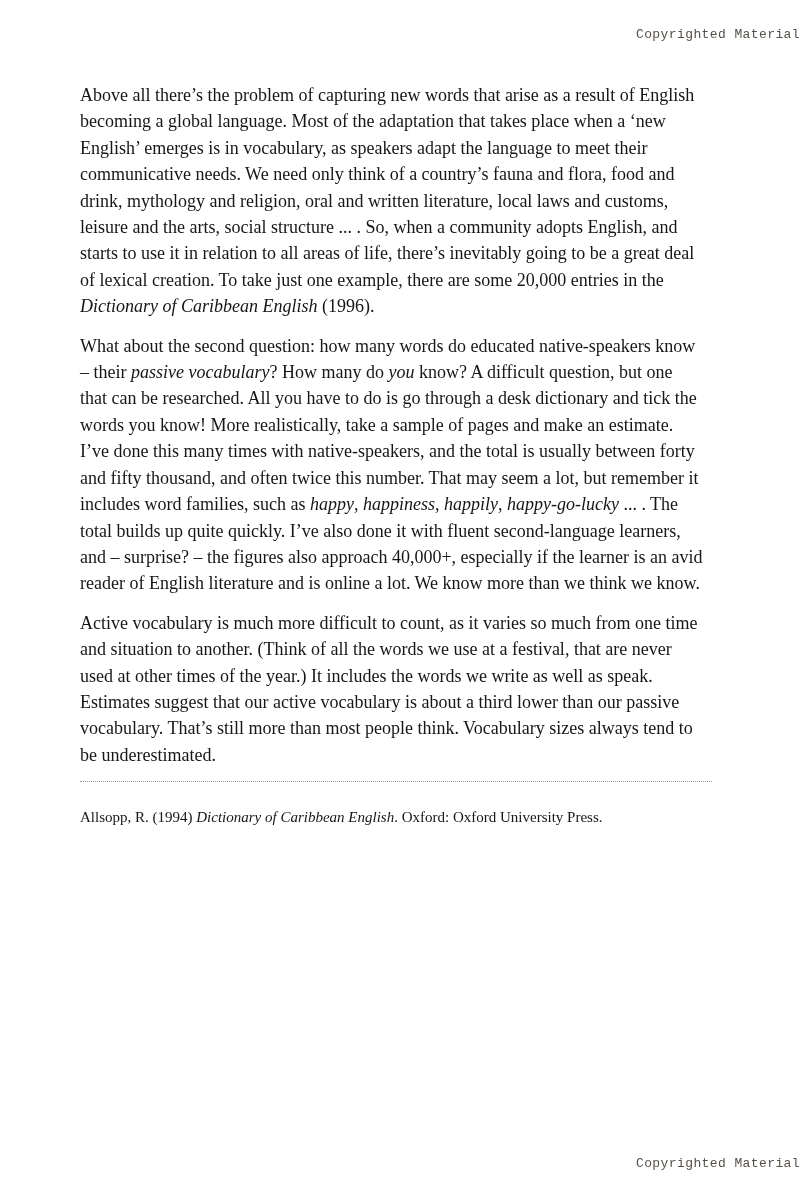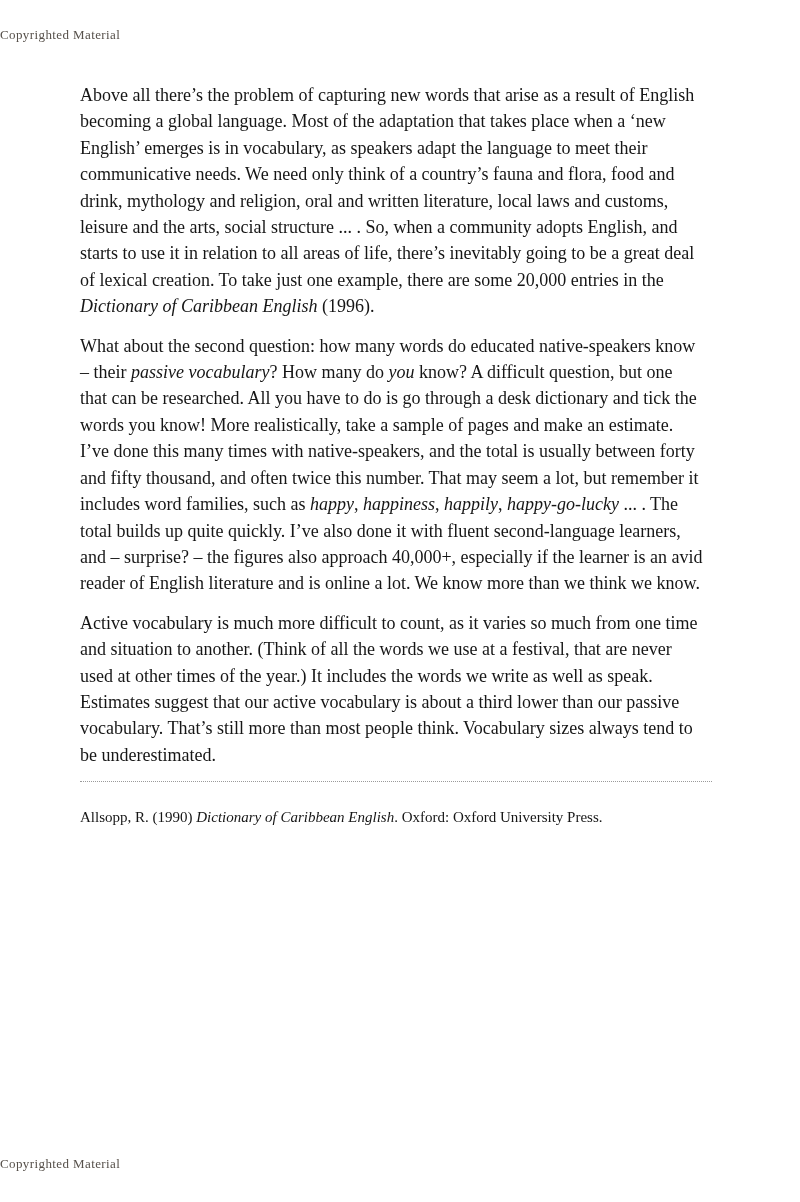--- a/index.html
+++ b/index.html
@@ -13,22 +13,22 @@
     height: 1202px;
     background: #ffffff;
     font-family: "Liberation Serif", "DejaVu Serif", serif;
     color: #161616;
     overflow: hidden;
   }
   .copyright {
     position: absolute;
     left: 0;
     width: 100%;
-    text-align: left;
-    font-family: Liberation Serif, serif;
+    text-align: right;
+    font-family: Liberation Mono, monospace;
     font-size: 13px;
     letter-spacing: 0.4px;
     color: #56504a;
   }
   .copyright.top { top: 27px; }
   .copyright.bottom { top: 1156px; }
   .body-text {
     position: absolute;
     left: 80px;
     top: 82px;
@@ -83,19 +83,19 @@
 
 <div class="page">
 
   <div class="copyright top">Copyrighted Material</div>
 
   <div class="body-text">
     <p><span>Above all there’s the problem of capturing new words that arise as a result of English becoming a global language. Most of the adaptation that takes place when a ‘new English’ emerges is in vocabulary, as speakers adapt the language to meet their communicative needs. We need only think of a country’s fauna and flora, food and drink, mythology and religion, oral and written literature, local laws and customs, leisure and the arts, social structure ... . So, when a community adopts English, and starts to use it in relation to all areas of life, there’s inevitably going to be a great deal of lexical creation. To take just one example, there are some 20,000 entries in the </span><span class="italic">Dictionary of Caribbean English</span><span> (1996).</span></p>
     <p><span>What about the second question: how many words do educated native-speakers know – their </span><span class="italic">passive vocabulary</span><span>? How many do </span><span class="italic">you</span><span> know? A difficult question, but one that can be researched. All you have to do is go through a desk dictionary and tick the words you know! More realistically, take a sample of pages and make an estimate. I’ve done this many times with native-speakers, and the total is usually between forty and fifty thousand, and often twice this number. That may seem a lot, but remember it includes word families, such as </span><span class="italic">happy</span><span>, </span><span class="italic">happiness</span><span>, </span><span class="italic">happily</span><span>, </span><span class="italic">happy-go-lucky</span><span> ... . The total builds up quite quickly. I’ve also done it with fluent second-language learners, and – surprise? – the figures also approach 40,000+, especially if the learner is an avid reader of English literature and is online a lot. We know more than we think we know.</span></p>
     <p><span>Active vocabulary is much more difficult to count, as it varies so much from one time and situation to another. (Think of all the words we use at a festival, that are never used at other times of the year.) It includes the words we write as well as speak. Estimates suggest that our active vocabulary is about a third lower than our passive vocabulary. That’s still more than most people think. Vocabulary sizes always tend to be underestimated.</span></p>
     <div class="divider"></div>
-    <p class="footnote"><span>Allsopp, R. (1990) </span><span class="italic">Dictionary of Caribbean English</span><span>. Oxford: Oxford University Press.</span></p>
+    <p class="footnote"><span>Allsopp, R. (1994) </span><span class="italic">Dictionary of Caribbean English</span><span>. Oxford: Oxford University Press.</span></p>
   </div>
 
 
   <div class="copyright bottom">Copyrighted Material</div>
 
 </div>
 
 </body></html>

